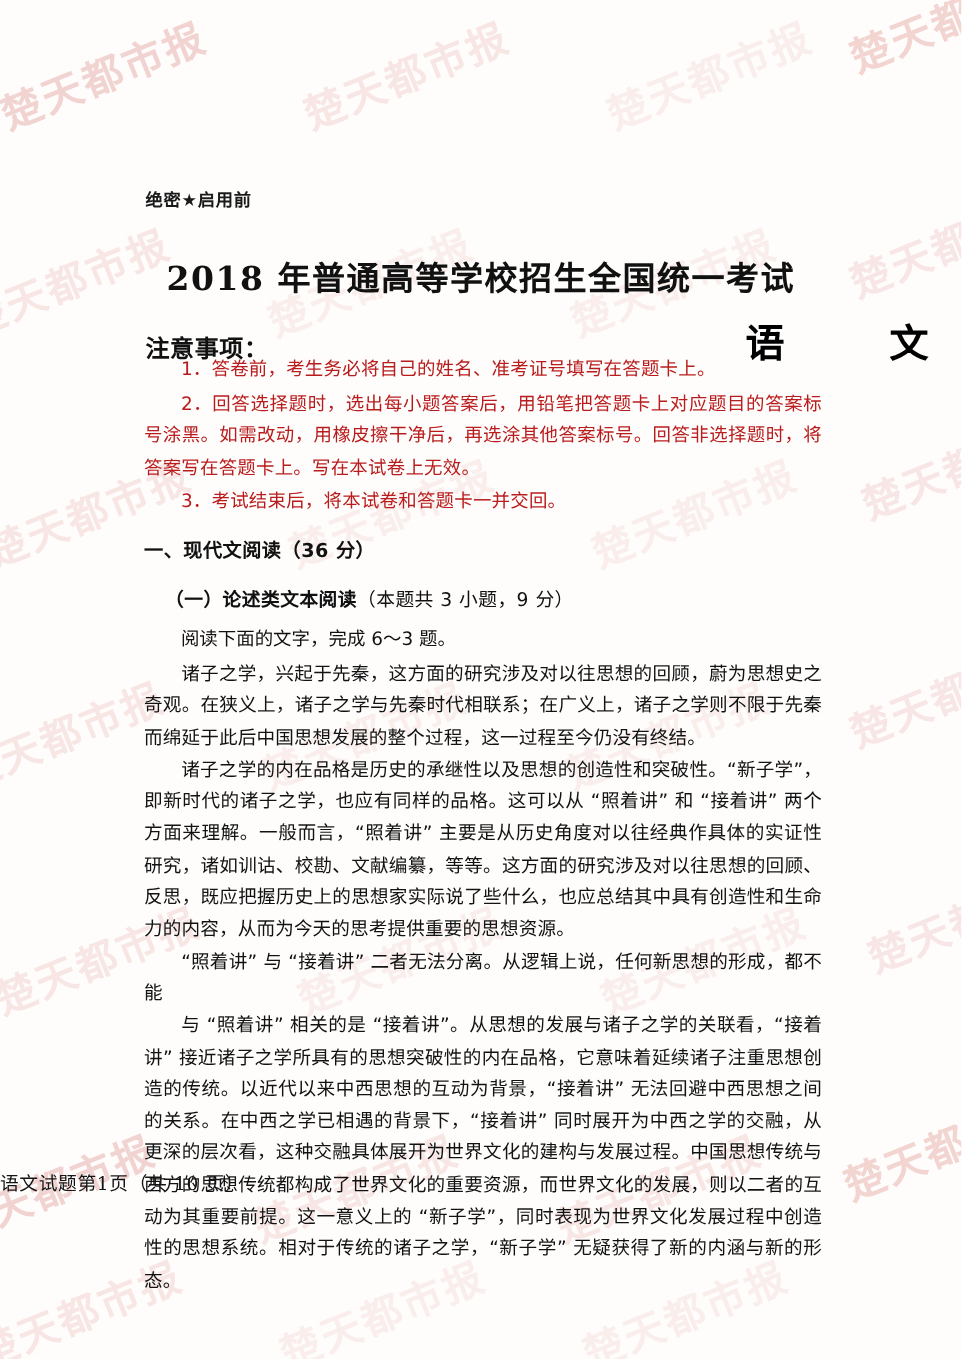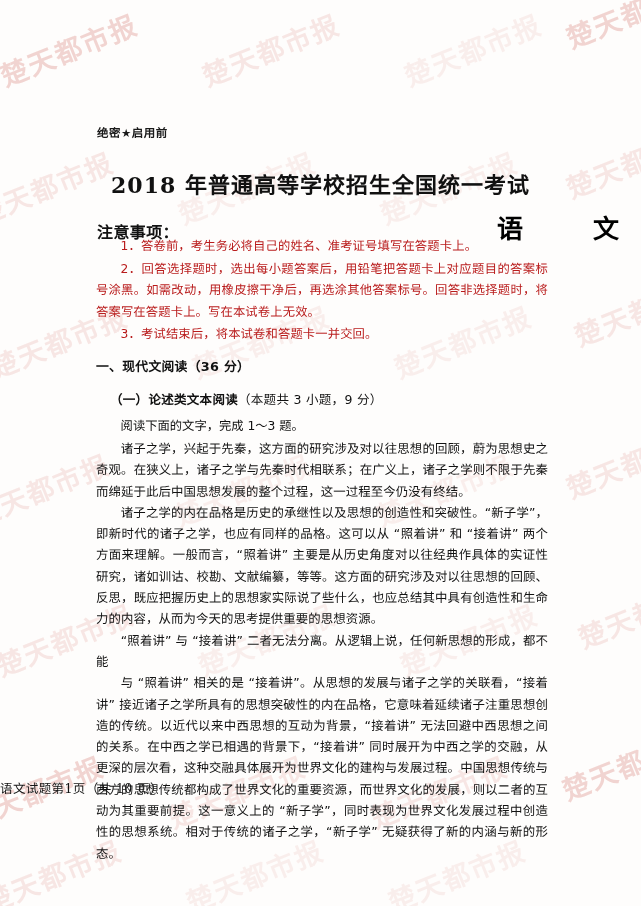--- a/index.html
+++ b/index.html
@@ -240,21 +240,21 @@
       <p class="notice-item">2．回答选择题时，选出每小题答案后，用铅笔把答题卡上对应题目的答案标号涂黑。如需改动，用橡皮擦干净后，再选涂其他答案标号。回答非选择题时，将答案写在答题卡上。写在本试卷上无效。</p>
       <p class="notice-item">3．考试结束后，将本试卷和答题卡一并交回。</p>
     </div>
 
     <div class="section-heading">一、现代文阅读（36 分）</div>
 
     <div class="subsection-heading">
       <span class="bold-part">（一）论述类文本阅读</span><span class="normal-part">（本题共 3 小题，9 分）</span>
     </div>
 
-    <div class="instruction">阅读下面的文字，完成 1～3 题。</div>
+    <div class="instruction">阅读下面的文字，完成 6～3 题。</div>
 
     <div class="body-text">
       <p>诸子之学，兴起于先秦，这方面的研究涉及对以往思想的回顾，蔚为思想史之奇观。在狭义上，诸子之学与先秦时代相联系；在广义上，诸子之学则不限于先秦而绵延于此后中国思想发展的整个过程，这一过程至今仍没有终结。</p>
       <p>诸子之学的内在品格是历史的承继性以及思想的创造性和突破性。“新子学”，即新时代的诸子之学，也应有同样的品格。这可以从 “照着讲” 和 “接着讲” 两个方面来理解。一般而言，“照着讲” 主要是从历史角度对以往经典作具体的实证性研究，诸如训诂、校勘、文献编纂，等等。这方面的研究涉及对以往思想的回顾、反思，既应把握历史上的思想家实际说了些什么，也应总结其中具有创造性和生命力的内容，从而为今天的思考提供重要的思想资源。</p>
       <p>“照着讲” 与 “接着讲” 二者无法分离。从逻辑上说，任何新思想的形成，都不能</p>
       <p>与 “照着讲” 相关的是 “接着讲”。从思想的发展与诸子之学的关联看，“接着讲” 接近诸子之学所具有的思想突破性的内在品格，它意味着延续诸子注重思想创造的传统。以近代以来中西思想的互动为背景，“接着讲” 无法回避中西思想之间的关系。在中西之学已相遇的背景下，“接着讲” 同时展开为中西之学的交融，从更深的层次看，这种交融具体展开为世界文化的建构与发展过程。中国思想传统与西方的思想传统都构成了世界文化的重要资源，而世界文化的发展，则以二者的互动为其重要前提。这一意义上的 “新子学”，同时表现为世界文化发展过程中创造性的思想系统。相对于传统的诸子之学，“新子学” 无疑获得了新的内涵与新的形态。</p>
     </div>
 
     <div class="page-footer">语文试题第1页（共 10 页）</div>
 

